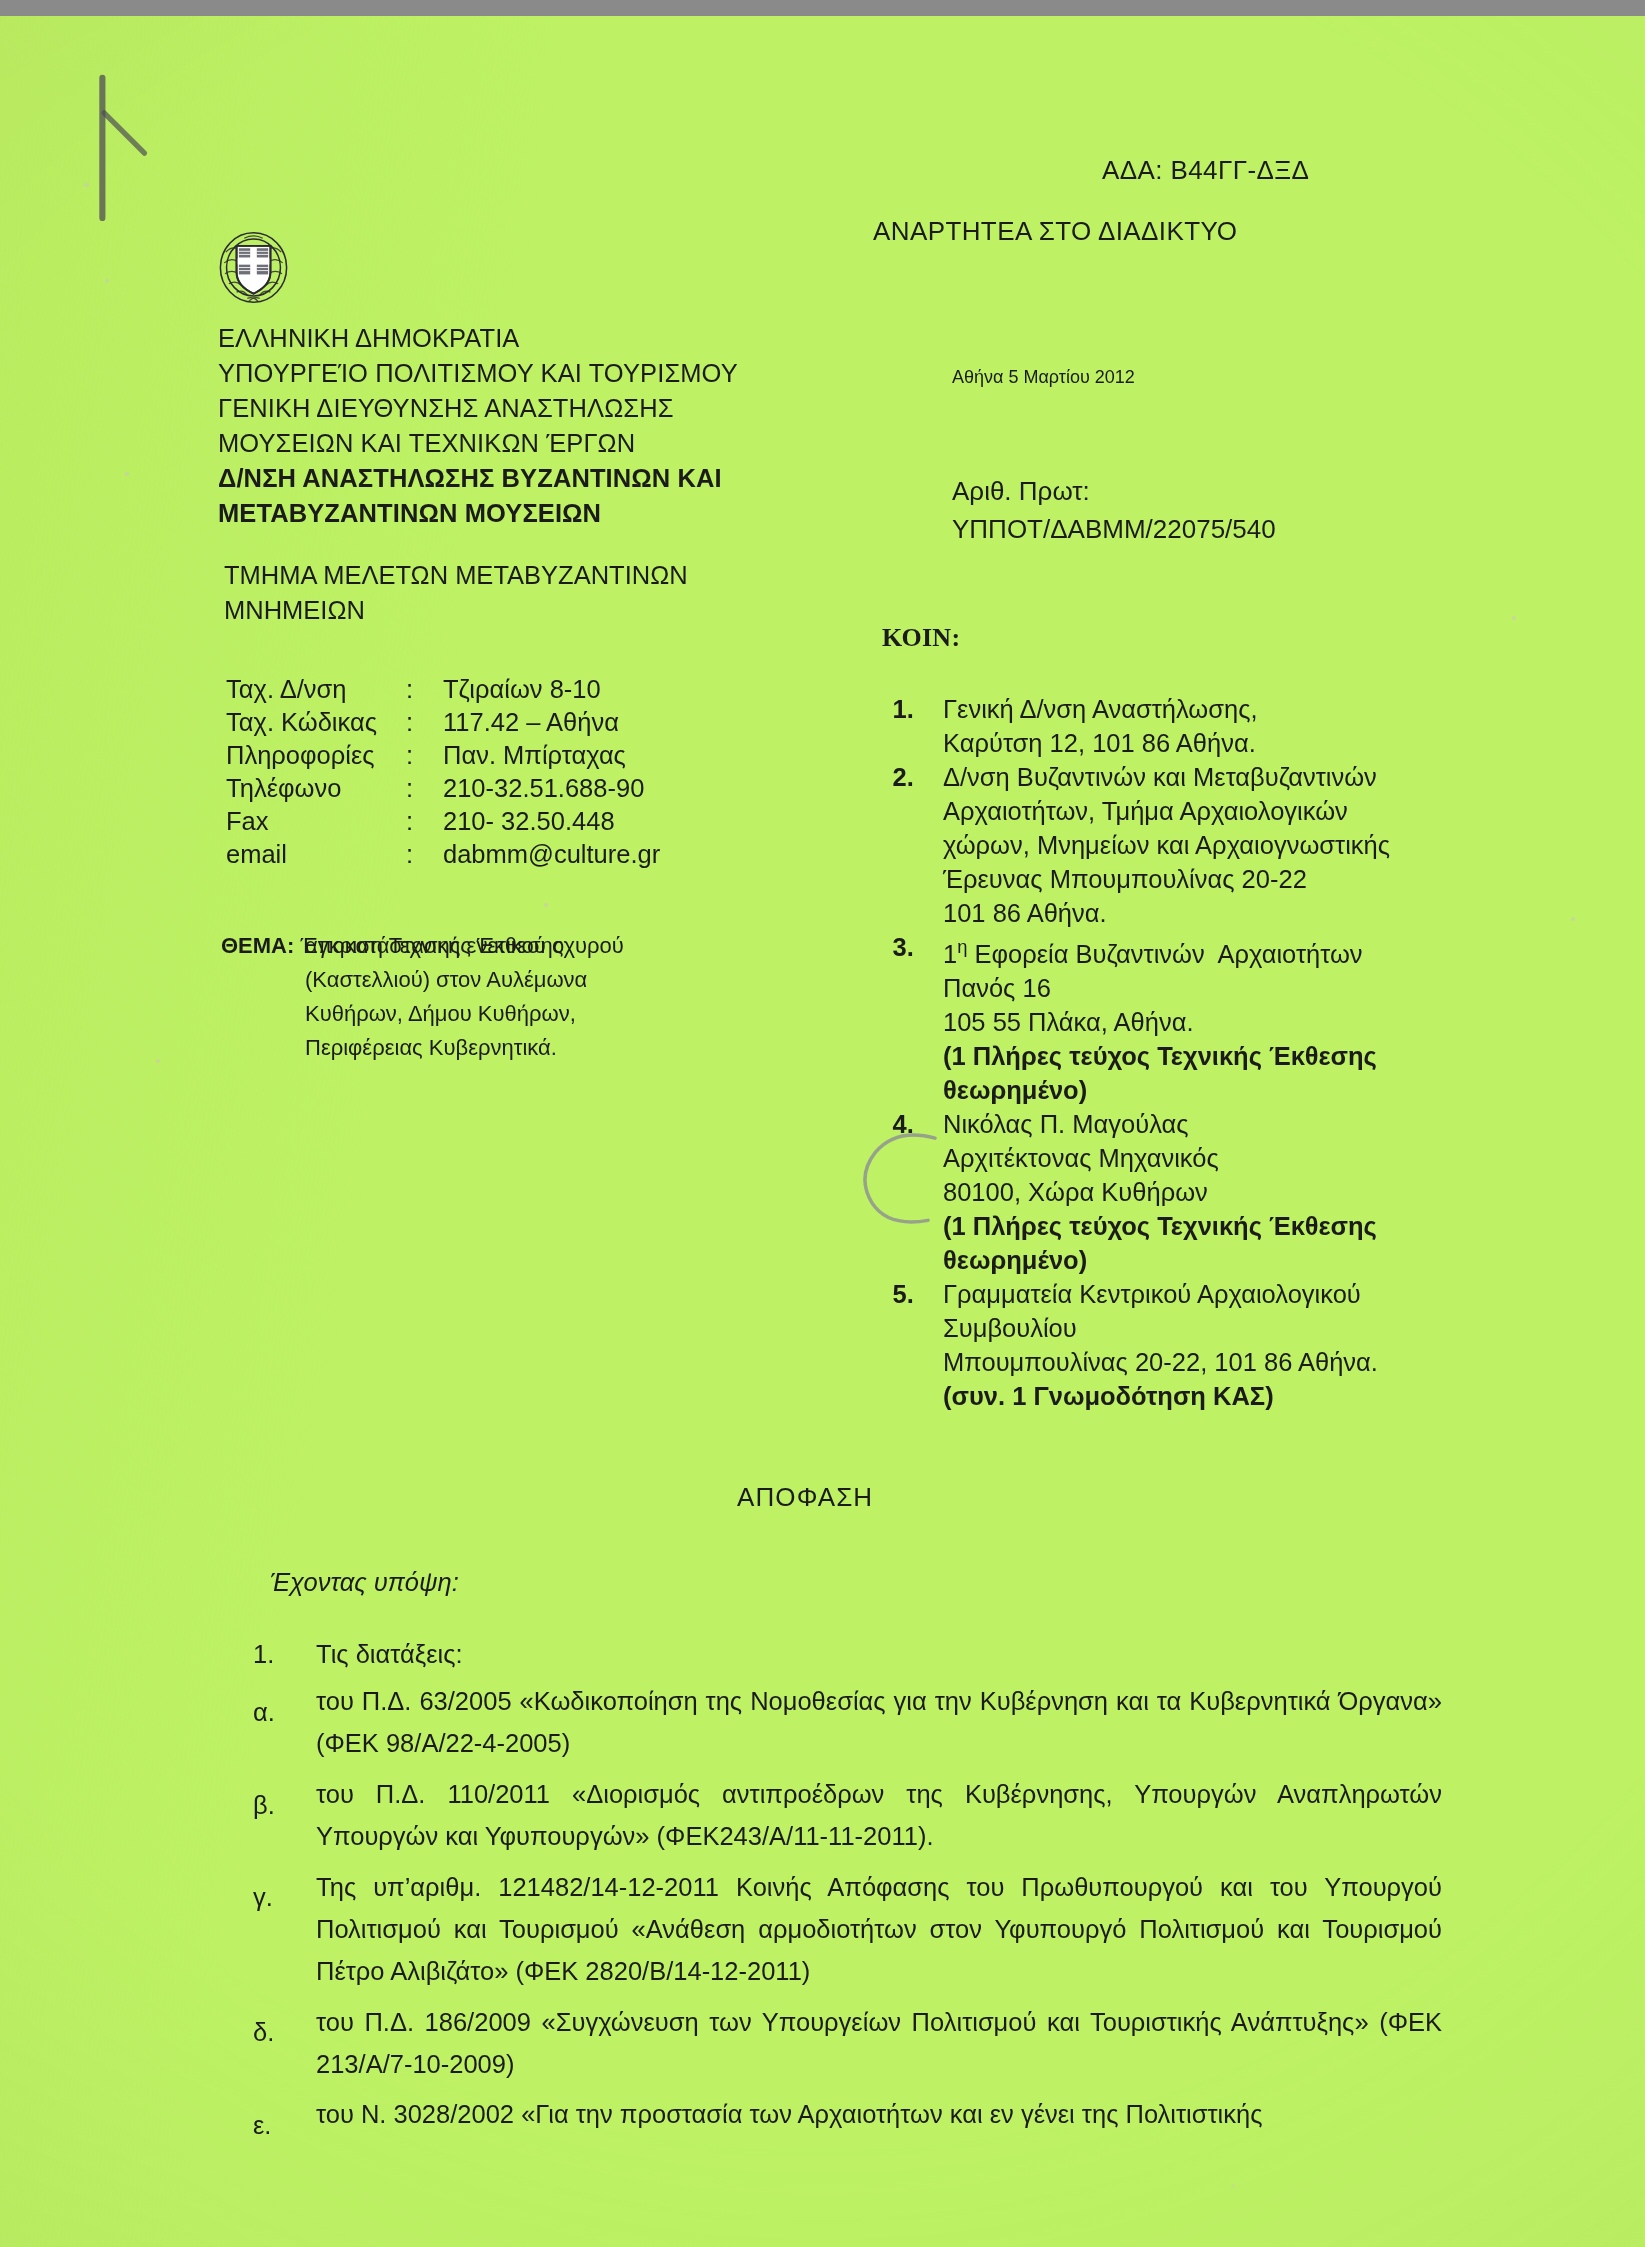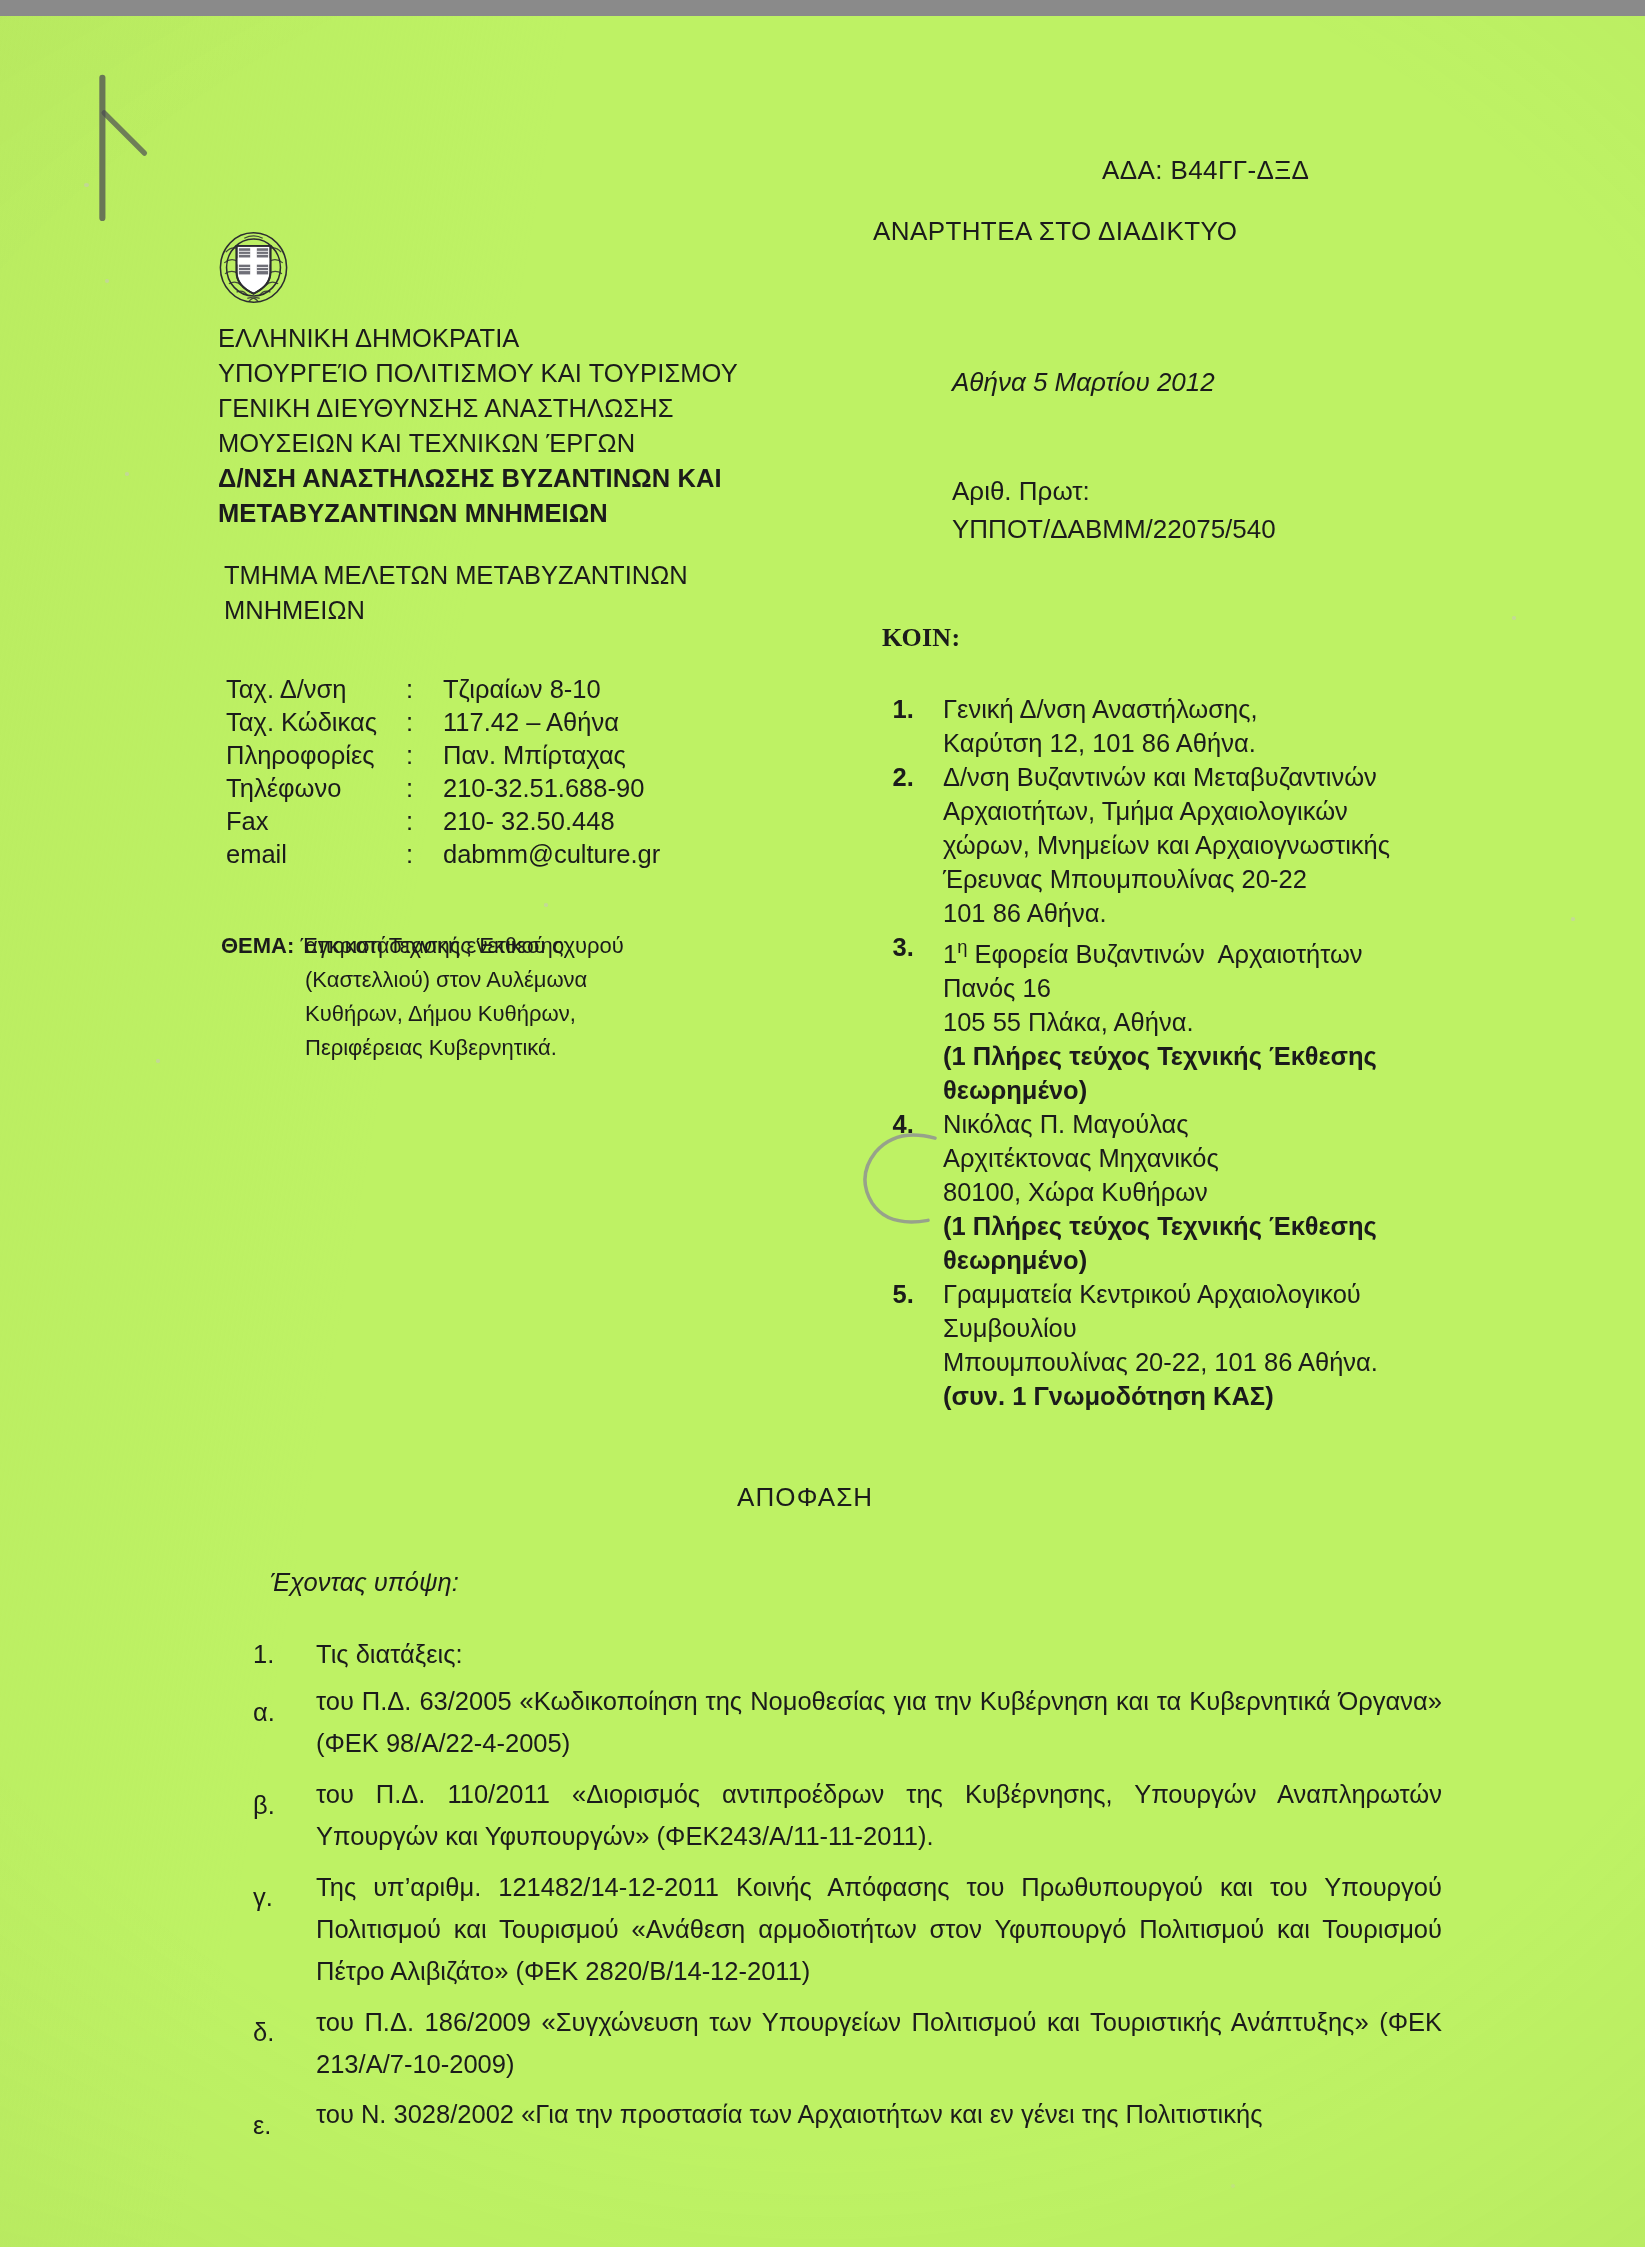--- a/index.html
+++ b/index.html
@@ -117,23 +117,22 @@
     line-height: 34px;
   }
   .thema .tag { font-weight: bold; }
   .thema .body { display: block; padding-left: 84px; margin-top: -34px; }
 
   
   .date-line {
     position: absolute;
     left: 952px;
     top: 351px;
-    font-size: 26px;
+    font-size: 18px;
     white-space: nowrap;
-    font-style: italic;
   }
   .protocol {
     position: absolute;
     left: 952px;
     top: 456px;
     font-size: 26px;
     line-height: 38px;
     white-space: nowrap;
   }
 
@@ -286,21 +285,21 @@
     </g>
     <path d="M28 22 L72 22 L72 56 Q72 74 50 84 Q28 74 28 56 Z" fill="none" stroke="#2c2c30" stroke-width="2.4"></path>
   </svg>
 
   <div class="letterhead">
     <div>ΕΛΛΗΝΙΚΗ ΔΗΜΟΚΡΑΤΙΑ</div>
     <div>ΥΠΟΥΡΓΕΊΟ ΠΟΛΙΤΙΣΜΟΥ ΚΑΙ ΤΟΥΡΙΣΜΟΥ</div>
     <div>ΓΕΝΙΚΗ ΔΙΕΥΘΥΝΣΗΣ ΑΝΑΣΤΗΛΩΣΗΣ</div>
     <div>ΜΟΥΣΕΙΩΝ ΚΑΙ ΤΕΧΝΙΚΩΝ ΈΡΓΩΝ</div>
     <div class="b">Δ/ΝΣΗ ΑΝΑΣΤΗΛΩΣΗΣ ΒΥΖΑΝΤΙΝΩΝ ΚΑΙ</div>
-    <div class="b">ΜΕΤΑΒΥΖΑΝΤΙΝΩΝ ΜΝΗΜΕΙΩΝ</div>
+    <div class="b">ΜΕΤΑΒΥΖΑΝΤΙΝΩΝ ΜΟΥΣΕΙΩΝ</div>
   </div>
 
   <div class="dept">
     <div>ΤΜΗΜΑ ΜΕΛΕΤΩΝ ΜΕΤΑΒΥΖΑΝΤΙΝΩΝ</div>
     <div>ΜΝΗΜΕΙΩΝ</div>
   </div>
 
   <table class="contact">
     <tbody>
       <tr>

